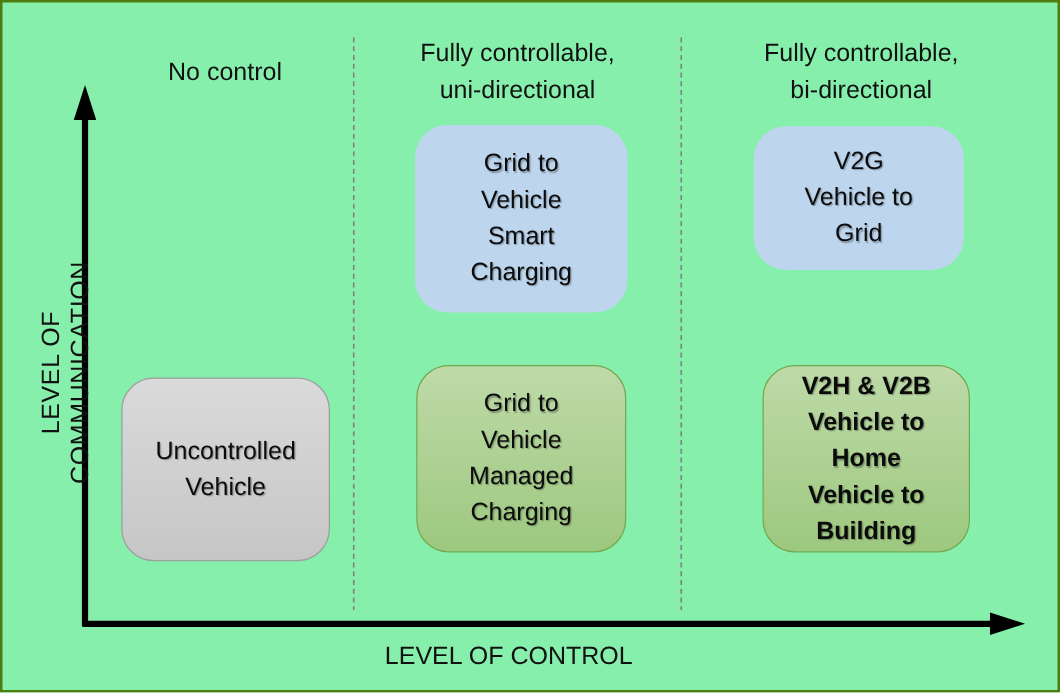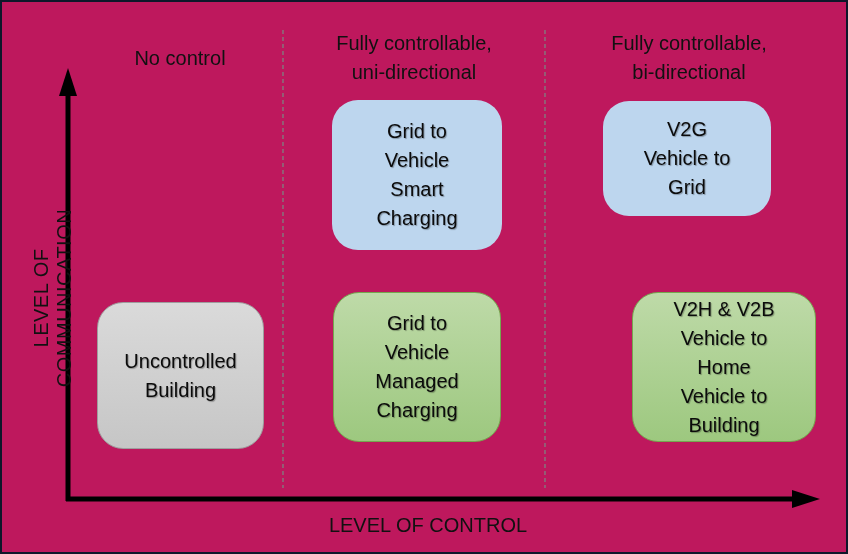--- a/index.html
+++ b/index.html
@@ -5,22 +5,22 @@
   html, body {
     margin: 0;
     padding: 0;
     background: #ffffff;
     font-family: "Liberation Sans", "DejaVu Sans", sans-serif;
   }
   .canvas {
     position: relative;
     width: 848px;
     height: 554px;
-    background: #be185d;
-    border: 2px solid #0f172a;
+    background: #86efac;
+    border: 2px solid #4d7c0f;
     box-sizing: border-box;
     overflow: hidden;
   }
   .layer {
     position: absolute;
     left: 0;
     top: 0;
     pointer-events: none;
   }
   .col-header {
@@ -65,38 +65,38 @@
     border: 1px solid var(--green-border, #74A84E);
   }
   .box.gray {
     background: linear-gradient(180deg, var(--gray-fill-top, #DADADA) 0%, var(--gray-fill-bottom, #C6C6C6) 100%);
     border: 1px solid var(--gray-border, #9E9E9E);
   }
   .box.pos-smart       { left: 330px; top: 98px;  width: 170px; height: 150px; }
   .box.pos-v2g         { left: 601px; top: 99px;  width: 168px; height: 115px; }
   .box.pos-uncontrolled{ left: 95px;  top: 300px; width: 167px; height: 147px; }
   .box.pos-managed     { left: 331px; top: 290px; width: 168px; height: 150px; }
-  .box.pos-v2hv2b      { left: 630px; top: 290px; width: 184px; height: 150px; }
+  .box.pos-v2hv2b      { left: 608px; top: 290px; width: 166px; height: 150px; font-weight: bold; }
 
   .axis-label {
     position: absolute;
     color: #111111;
     font-size: 20px;
     text-align: center;
   }
   .y-axis-label {
     left: -101px;
     top: 284px;
     width: 282px;
     height: 24px;
     transform: rotate(-90deg);
     letter-spacing: 0.5px;
   }
   .x-axis-label {
-    left: 316px;
+    left: 295px;
     top: 512px;
     width: 220px;
     height: 24px;
   }
 </style>
 </head>
 <body>
 
 <div class="canvas">
 
@@ -113,21 +113,21 @@
   </svg>
 
   <div class="col-header c1">No control</div>
   <div class="col-header c2">Fully controllable,
 uni-directional</div>
   <div class="col-header c3">Fully controllable,
 bi-directional</div>
 
   <div class="box gray pos-uncontrolled">
     <span class="box-label">Uncontrolled
-Building</span>
+Vehicle</span>
   </div>
 
   <div class="box blue pos-smart">
     <span class="box-label">Grid to
 Vehicle
 Smart
 Charging</span>
   </div>
 
   <div class="box blue pos-v2g">

